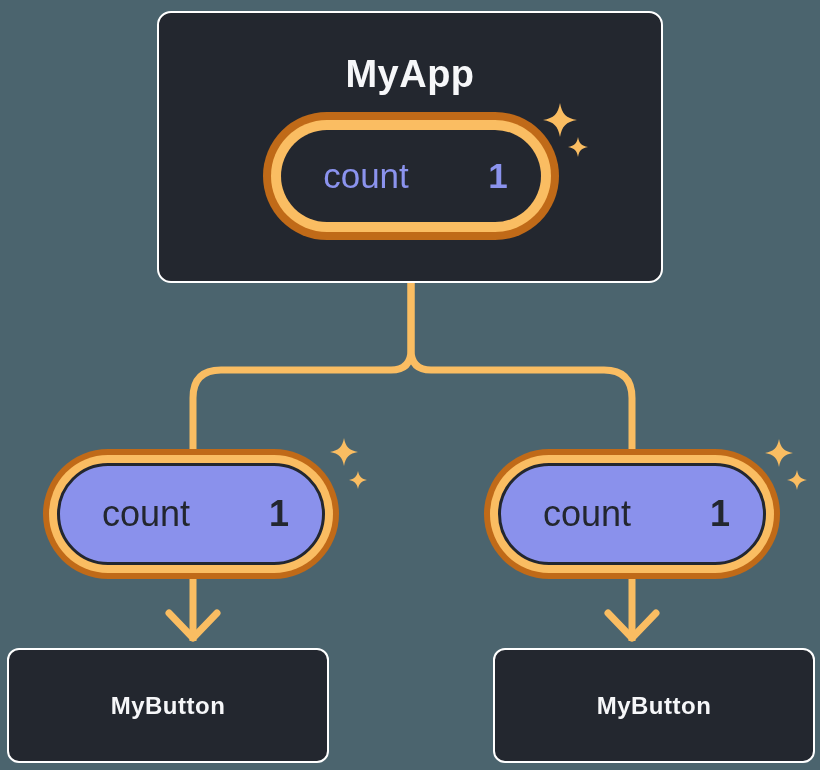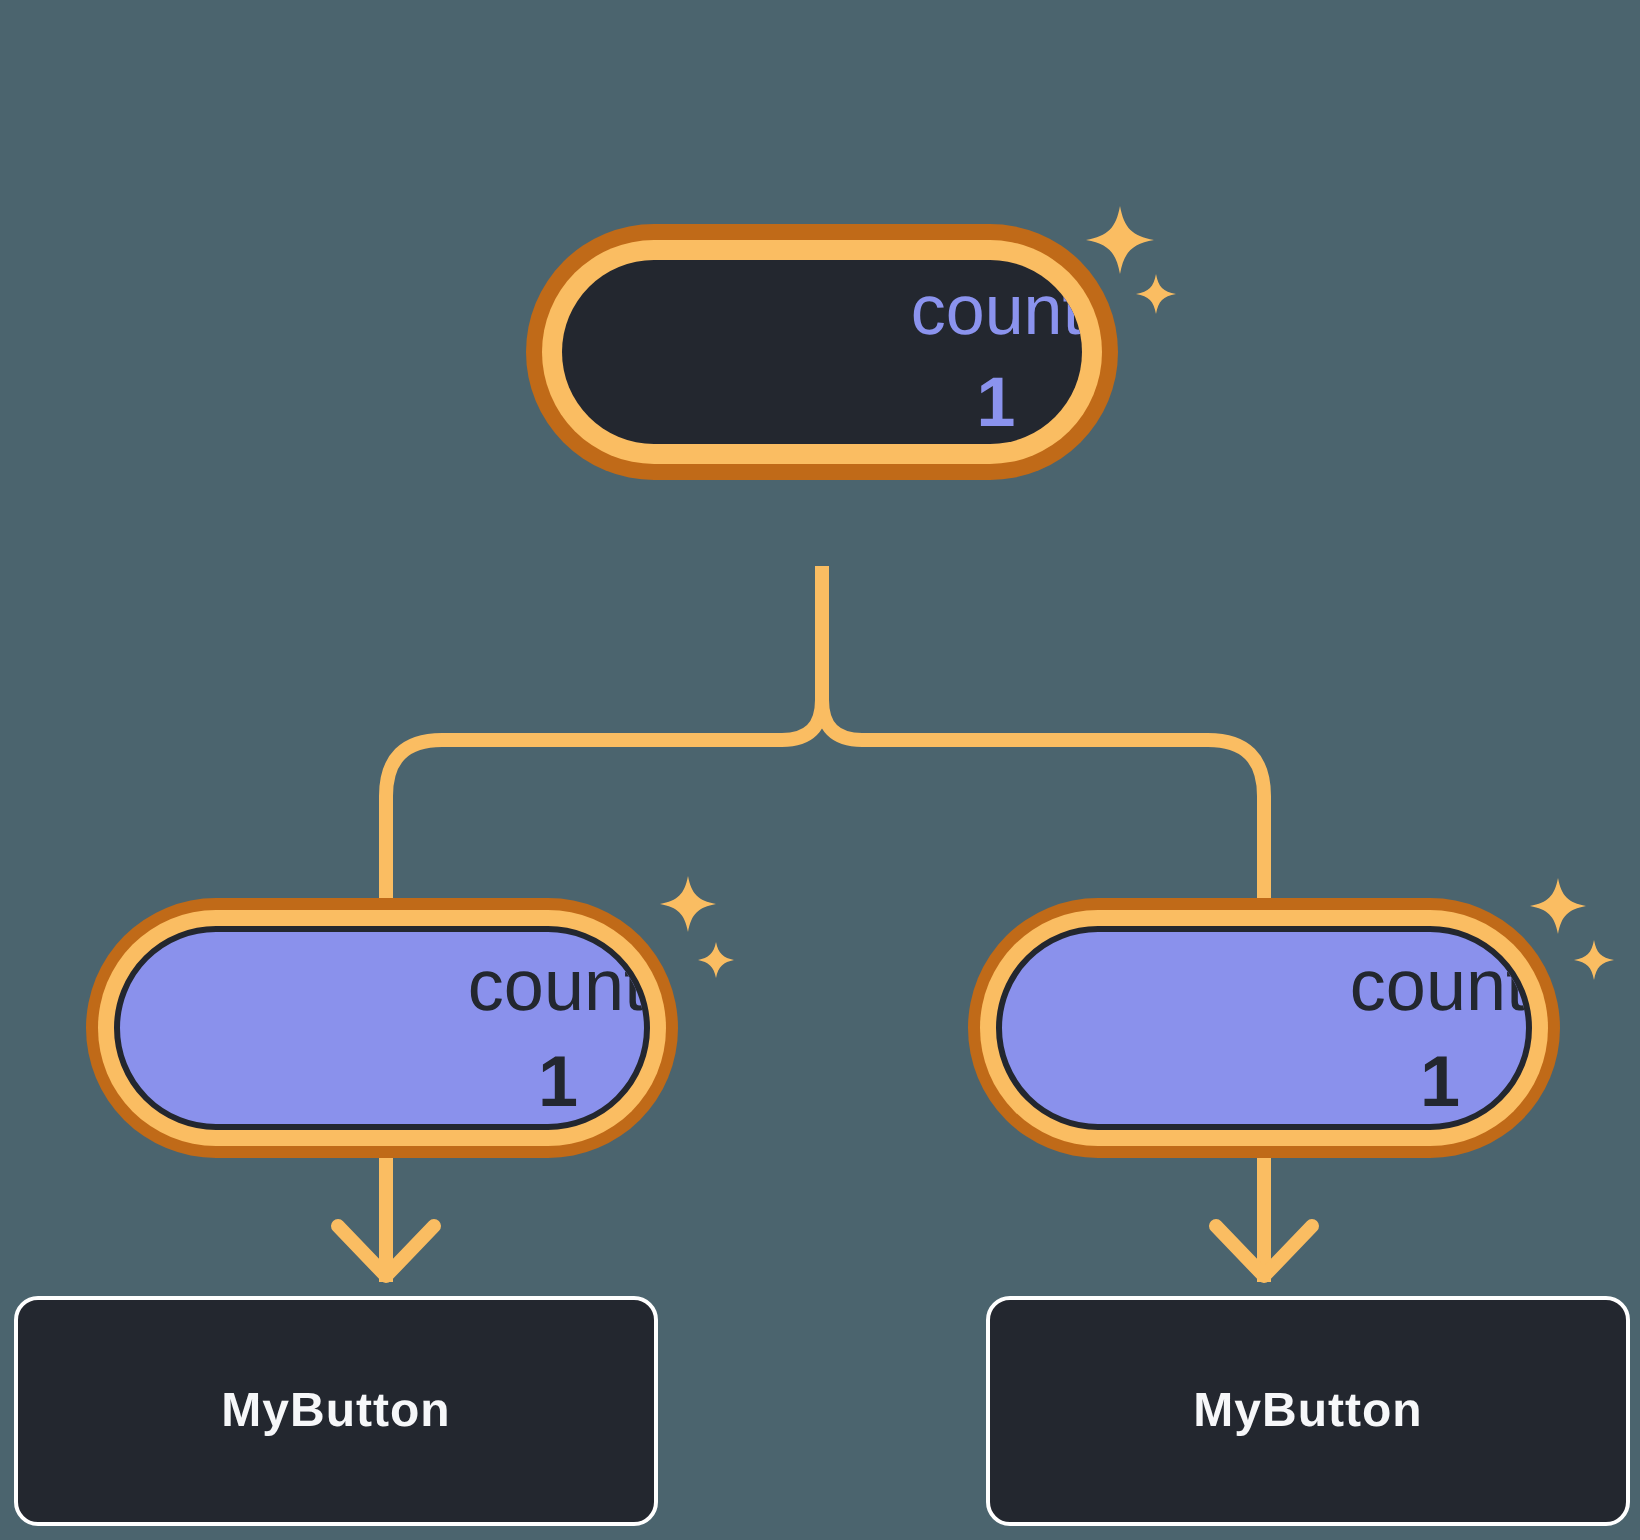--- a/index.html
+++ b/index.html
@@ -28,21 +28,21 @@
   .pill{
     position:absolute;z-index:10;border-radius:999px;background:#C06A18;
     box-sizing:border-box;
   }
   .pill-mid{
     width:100%;height:100%;background:#FABD62;border-radius:999px;
     box-sizing:border-box;
   }
   .pill-inner{
     width:100%;height:100%;border-radius:999px;display:flex;
-    align-items:flex-end;overflow:hidden;box-sizing:border-box;flex-direction:column;
+    align-items:center;overflow:hidden;box-sizing:border-box;
   }
   .cell{display:flex;align-items:center;justify-content:center;}
   .cell-label{flex:1;}
   .cell-value{width:86px;font-weight:700;}
   
   .pill-top{left:263px;top:112px;width:296px;height:128px;padding:8px;}
   .pill-top .pill-mid{padding:10px;}
   .pill-top .pill-inner{background:#23272F;}
   .pill-top .divider{width:4px;background:#FABD62;}
   .pill-top .cell{color:#8B93EE;font-size:35px;font-weight:500;}
@@ -65,20 +65,23 @@
 
 <div class="canvas">
 
   <svg class="overlay lines" width="820" height="770" viewBox="0 0 820 770">
     <path d="M411 283 L411 350 Q411 370 391 370 L221 370 Q193 370 193 398 L193 641"></path>
     <path d="M411 283 L411 350 Q411 370 431 370 L604 370 Q632 370 632 398 L632 641"></path>
     <path class="chev" d="M169 613 L193 638 L217 613"></path>
     <path class="chev" d="M608 613 L632 638 L656 613"></path>
   </svg>
 
+  <div class="panel panel-myapp">
+    <div class="panel-title">MyApp</div>
+  </div>
 
   <div class="pill pill-top">
     <div class="pill-mid">
       <div class="pill-inner">
         <span class="cell cell-label">count</span>
         <span class="divider"></span>
         <span class="cell cell-value">1</span>
       </div>
     </div>
   </div>

